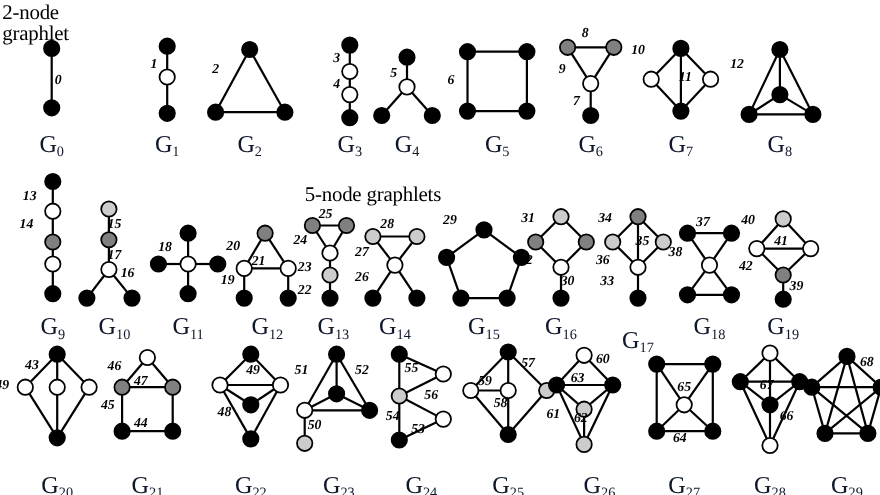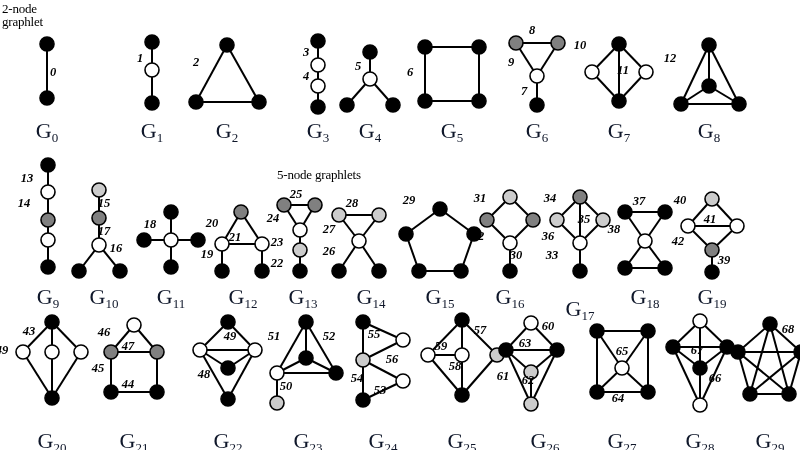--- a/index.html
+++ b/index.html
@@ -17,21 +17,21 @@
   }
   #figure {
     position: absolute;
     left: 0; top: 0;
     width: 800px;
     height: 450px;
   }
   .section-title {
     position: absolute;
     font-family: "Liberation Serif", serif;
-    font-size: 13px;
+    font-size: 19px;
     font-weight: normal;
     color: #000;
     white-space: pre-line;
     line-height: 1.02;
     letter-spacing: -0.2px;
   }
   .graphlet-label {
     position: absolute;
     font-family: "Liberation Serif", serif;
     font-size: 22px;
@@ -498,21 +498,21 @@
     <div class="graphlet-label" style="left: 370px; top: 118px;"><span>G</span><sub>4</sub></div>
     <div class="graphlet-label" style="left: 452px; top: 118px;"><span>G</span><sub>5</sub></div>
     <div class="graphlet-label" style="left: 537px; top: 118px;"><span>G</span><sub>6</sub></div>
     <div class="graphlet-label" style="left: 619px; top: 118px; text-align: right;"><span>G</span><sub>7</sub></div>
     <div class="graphlet-label" style="left: 709px; top: 118px;"><span>G</span><sub>8</sub></div>
     <div class="graphlet-label" style="left: 48px; top: 284px;"><span>G</span><sub>9</sub></div>
     <div class="graphlet-label" style="left: 104px; top: 284px;"><span>G</span><sub>10</sub></div>
     <div class="graphlet-label" style="left: 171px; top: 284px;"><span>G</span><sub>11</sub></div>
     <div class="graphlet-label" style="left: 243px; top: 284px;"><span>G</span><sub>12</sub></div>
     <div class="graphlet-label" style="left: 303px; top: 284px; text-align: right;"><span>G</span><sub>13</sub></div>
-    <div class="graphlet-label" style="left: 371px; top: 284px;"><span>G</span><sub>14</sub></div>
+    <div class="graphlet-label" style="left: 359px; top: 284px;"><span>G</span><sub>14</sub></div>
     <div class="graphlet-label" style="left: 440px; top: 284px;"><span>G</span><sub>15</sub></div>
     <div class="graphlet-label" style="left: 510px; top: 284px;"><span>G</span><sub>16</sub></div>
     <div class="graphlet-label" style="left: 580px; top: 296px; text-align: right;"><span>G</span><sub>17</sub></div>
     <div class="graphlet-label" style="left: 645px; top: 284px;"><span>G</span><sub>18</sub></div>
     <div class="graphlet-label" style="left: 712px; top: 284px;"><span>G</span><sub>19</sub></div>
     <div class="graphlet-label" style="left: 52px; top: 428px;"><span>G</span><sub>20</sub></div>
     <div class="graphlet-label" style="left: 134px; top: 428px;"><span>G</span><sub>21</sub></div>
     <div class="graphlet-label" style="left: 228px; top: 428px;"><span>G</span><sub>22</sub></div>
     <div class="graphlet-label" style="left: 308px; top: 428px;"><span>G</span><sub>23</sub></div>
     <div class="graphlet-label" style="left: 383px; top: 428px;"><span>G</span><sub>24</sub></div>

